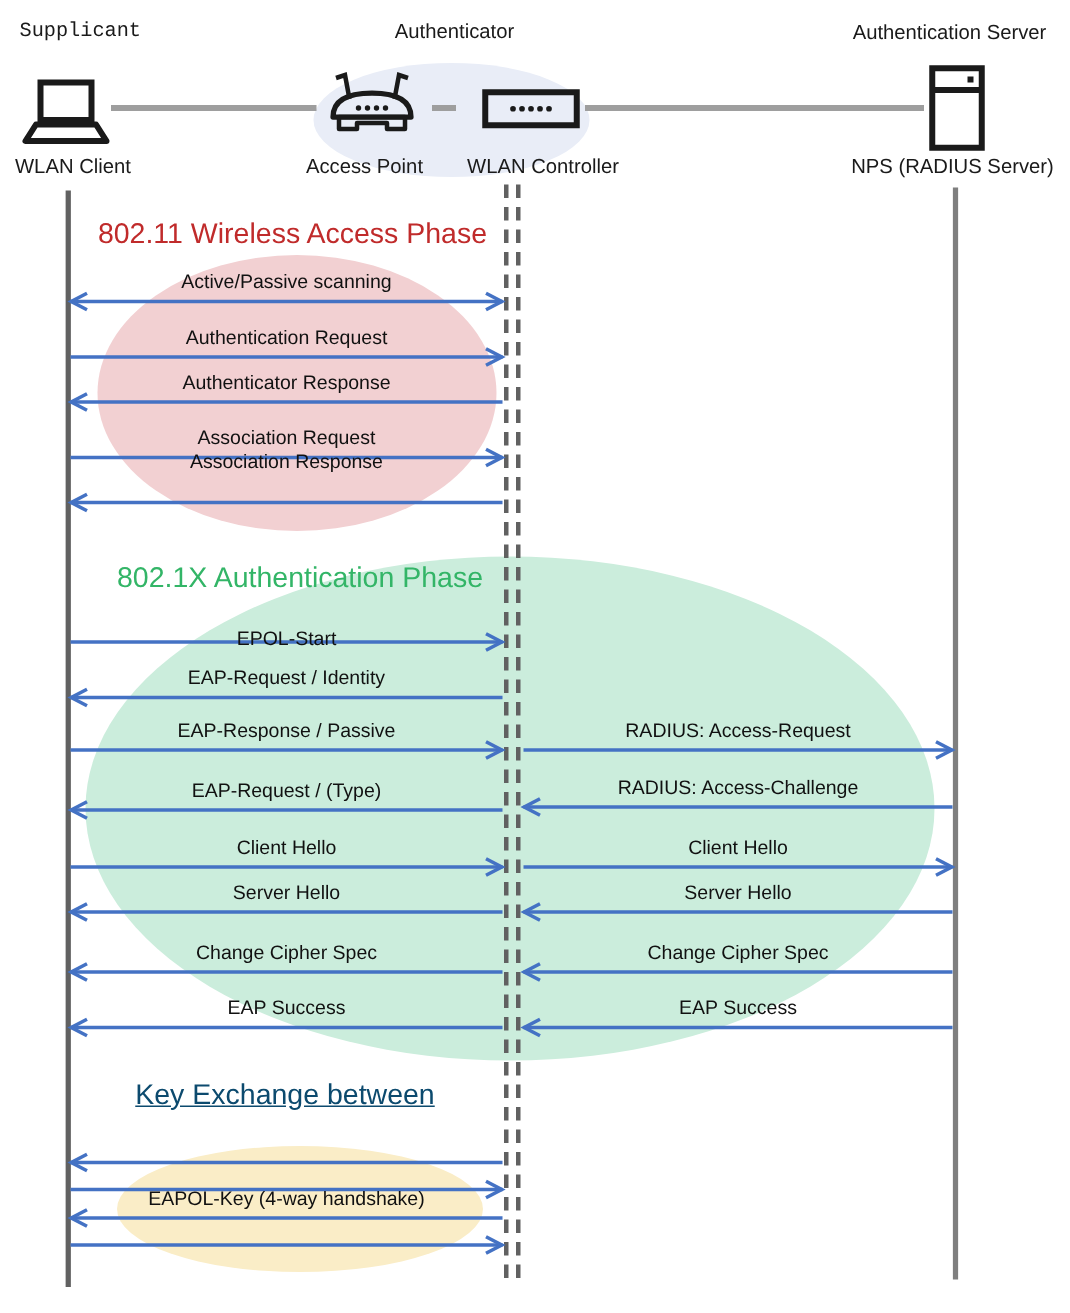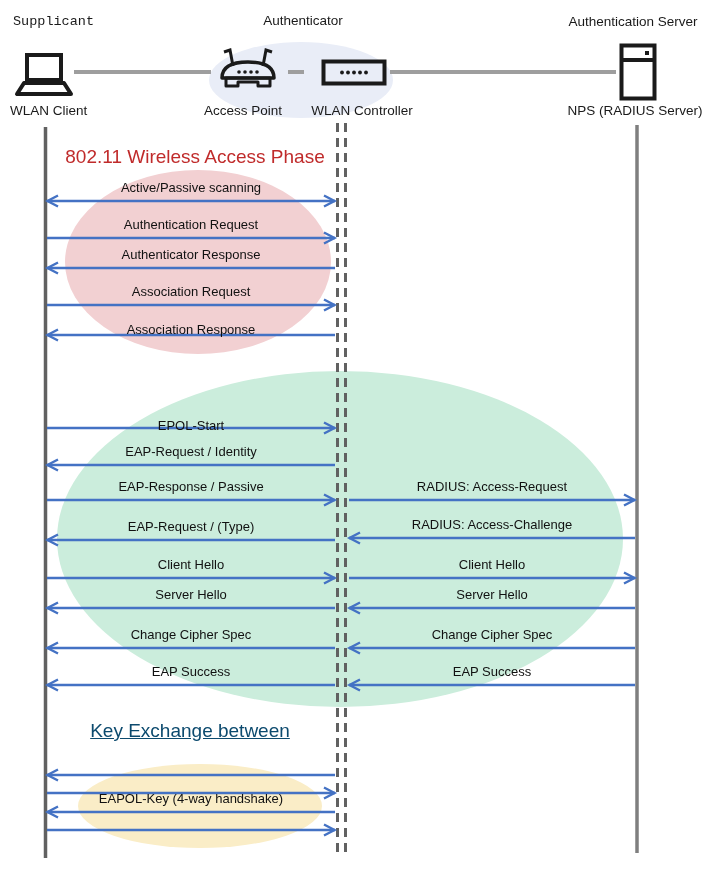--- a/index.html
+++ b/index.html
@@ -175,30 +175,31 @@
       <rect x="26" y="8" width="4" height="4" fill="#1a1a1a"></rect>
     </svg>
   </div>
 
   <div class="hdr-label" style="left:10px;top:103px;">WLAN Client</div>
   <div class="hdr-label centered" style="left:183px;top:103px;width:120px;">Access Point</div>
   <div class="hdr-label centered" style="left:297px;top:103px;width:130px;">WLAN Controller</div>
   <div class="hdr-label centered" style="left:555px;top:103px;width:160px;">NPS (RADIUS Server)</div>
 
   <div class="phase-title" style="left: 60px; top: 147px; width: 270px; color: rgb(192, 43, 43);">802.11 Wireless Access Phase</div>
+  <div class="phase-title" style="left: 65px; top: 376px; width: 270px; color: rgb(51, 181, 103);">802.1X Authentication Phase</div>
   <div class="phase-title" style="left: 55px; top: 721px; width: 270px; color: #0c4a6e; text-decoration: underline;">
     <div>Key Exchange between</div>
   </div>
 
   <div id="labels-layer">
       <div class="msg-label" style="left: 51px; top: 180px;">Active/Passive scanning</div>
       <div class="msg-label" style="left: 51px; top: 217px;">Authentication Request</div>
       <div class="msg-label" style="left: 51px; top: 247px;">Authenticator Response</div>
       <div class="msg-label" style="left: 51px; top: 284px;">Association Request</div>
-      <div class="msg-label" style="left: 51px; top: 322px; text-align: center;">Association Response</div>
+      <div class="msg-label" style="left: 51px; top: 300px; text-align: center;">Association Response</div>
       <div class="msg-label" style="left: 51px; top: 418px;">EPOL-Start</div>
       <div class="msg-label" style="left: 51px; top: 444px;">EAP-Request / Identity</div>
       <div class="msg-label" style="left: 51px; top: 479px;">EAP-Response / Passive</div>
       <div class="msg-label" style="left: 51px; top: 519px;">EAP-Request / (Type)</div>
       <div class="msg-label" style="left: 51px; top: 557px;">Client Hello</div>
       <div class="msg-label" style="left: 51px; top: 587px;">Server Hello</div>
       <div class="msg-label" style="left: 51px; top: 627px;">Change Cipher Spec</div>
       <div class="msg-label" style="left: 51px; top: 664px;">EAP Success</div>
       <div class="msg-label" style="left: 51px; top: 791px;">EAPOL-Key (4-way handshake)</div>
       <div class="msg-label" style="left: 352px; top: 479px;">RADIUS: Access-Request</div>

